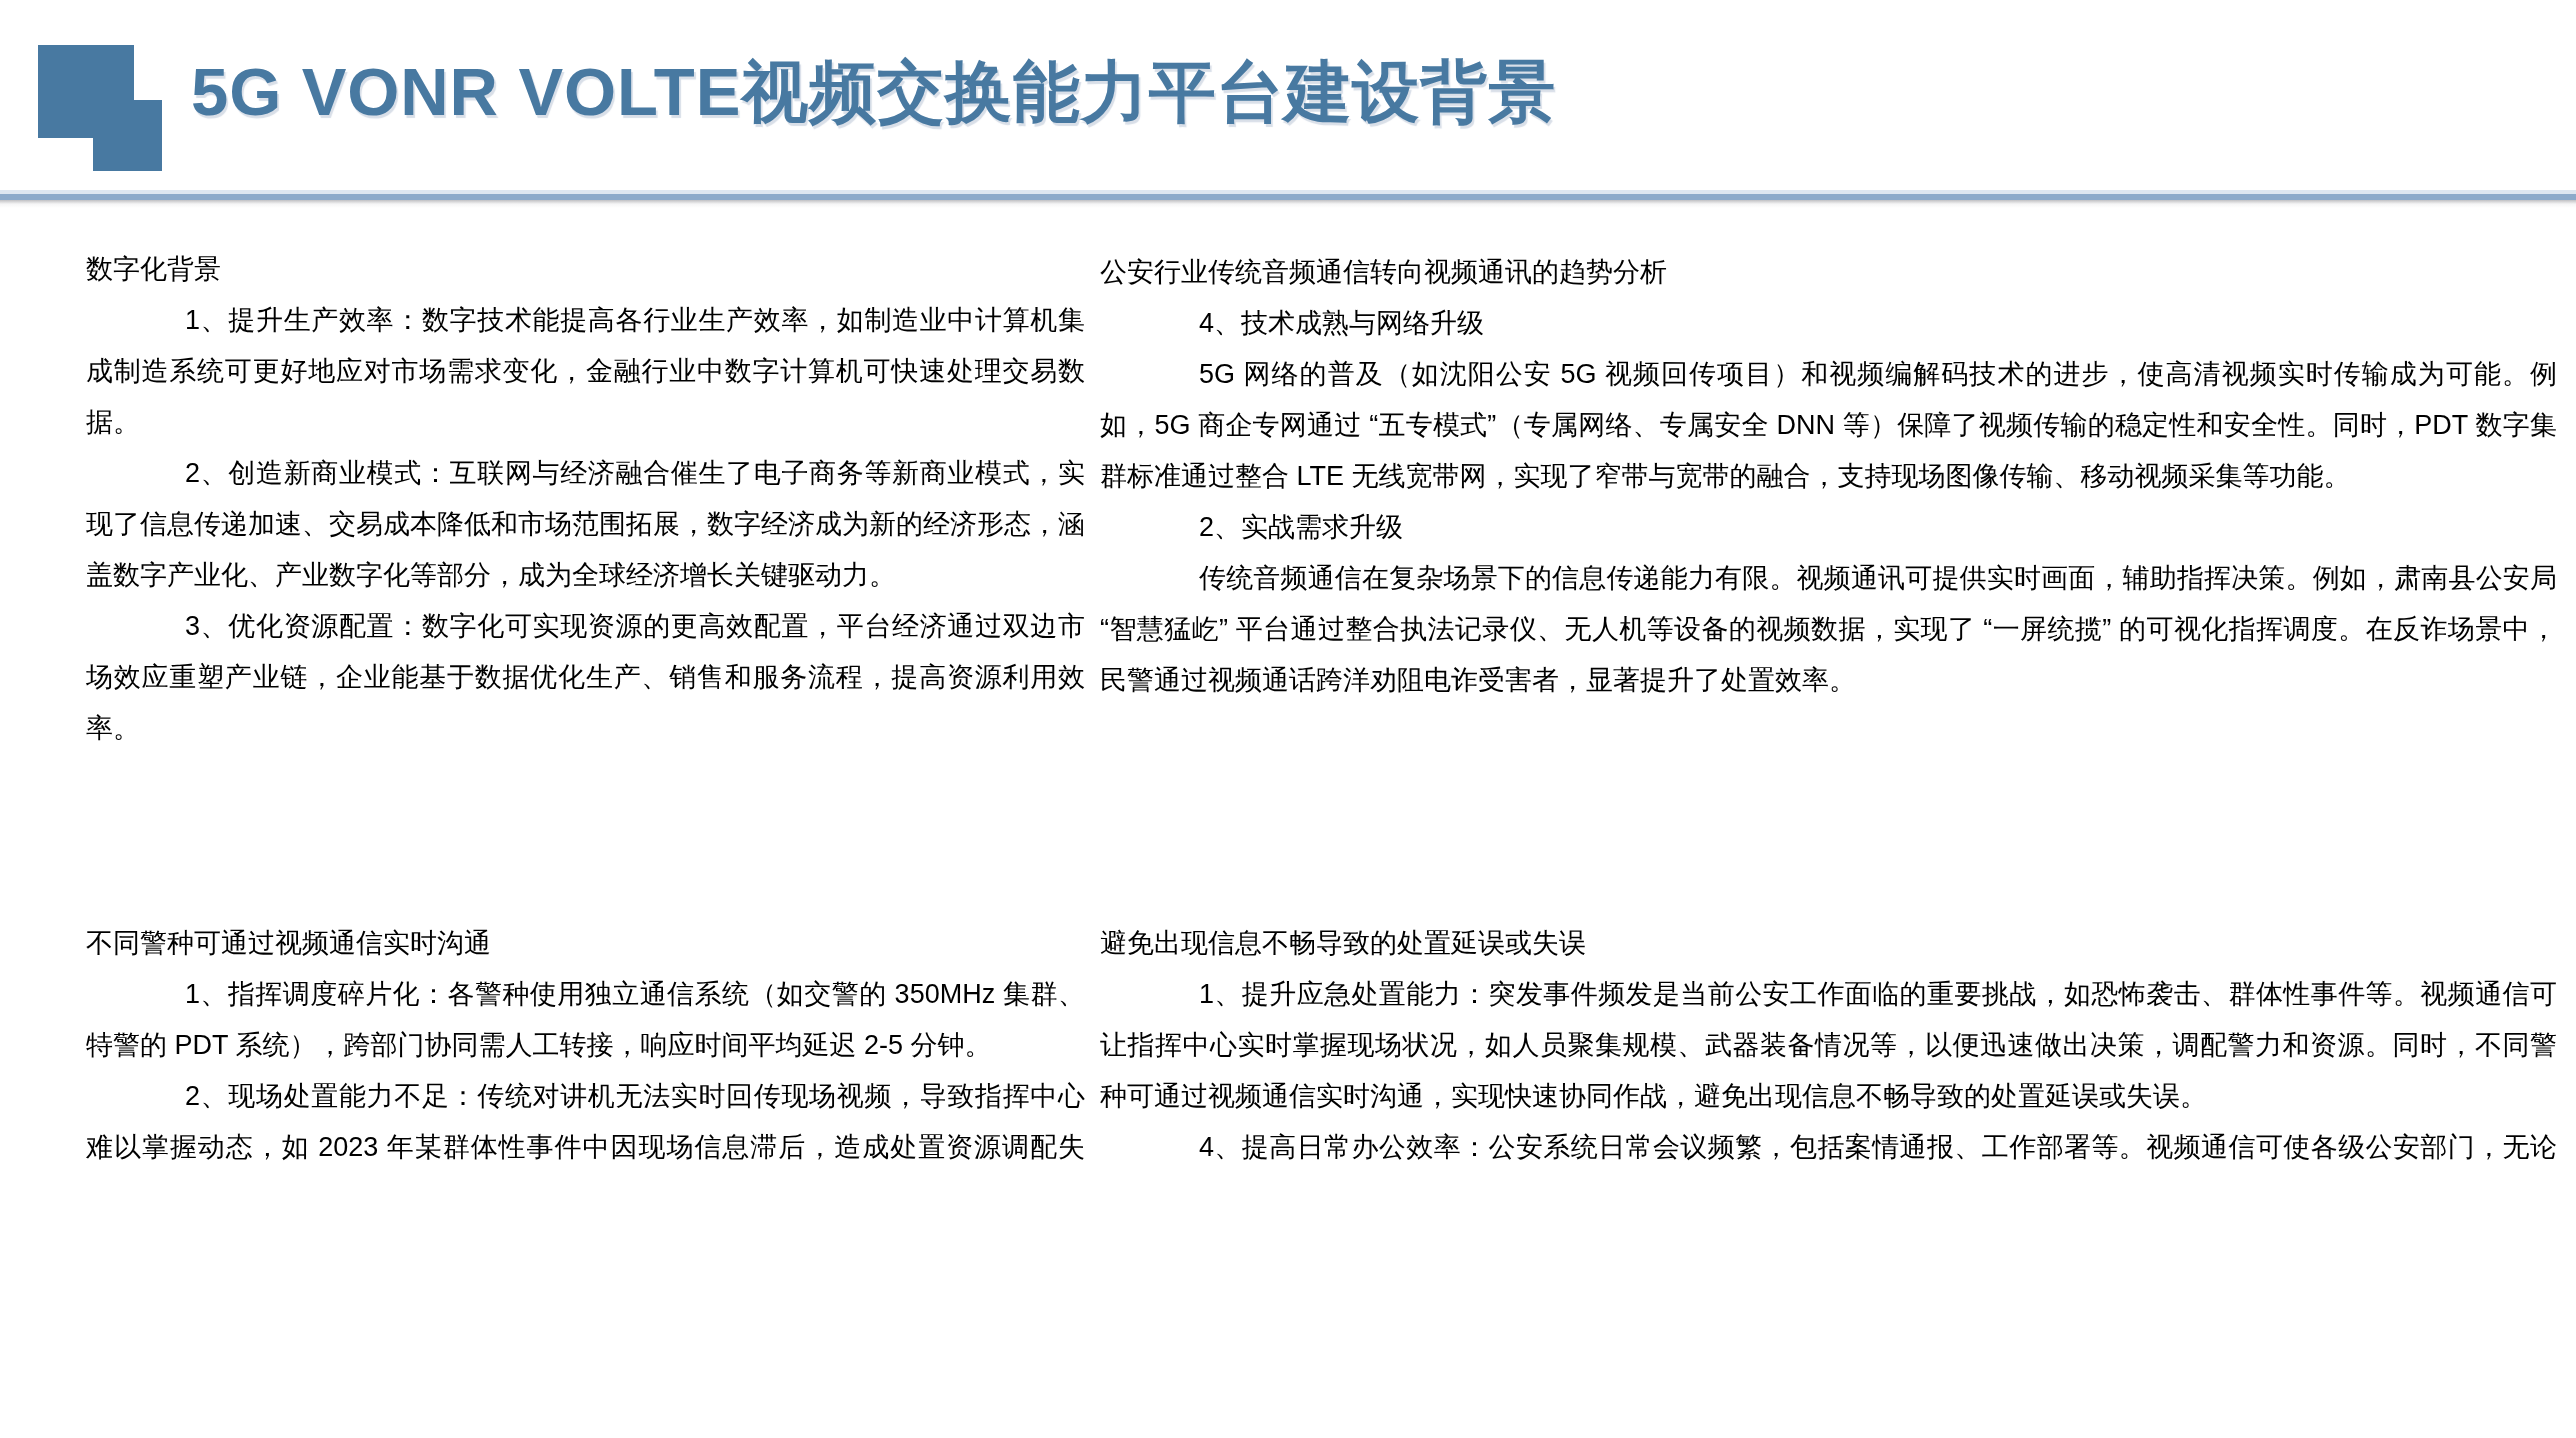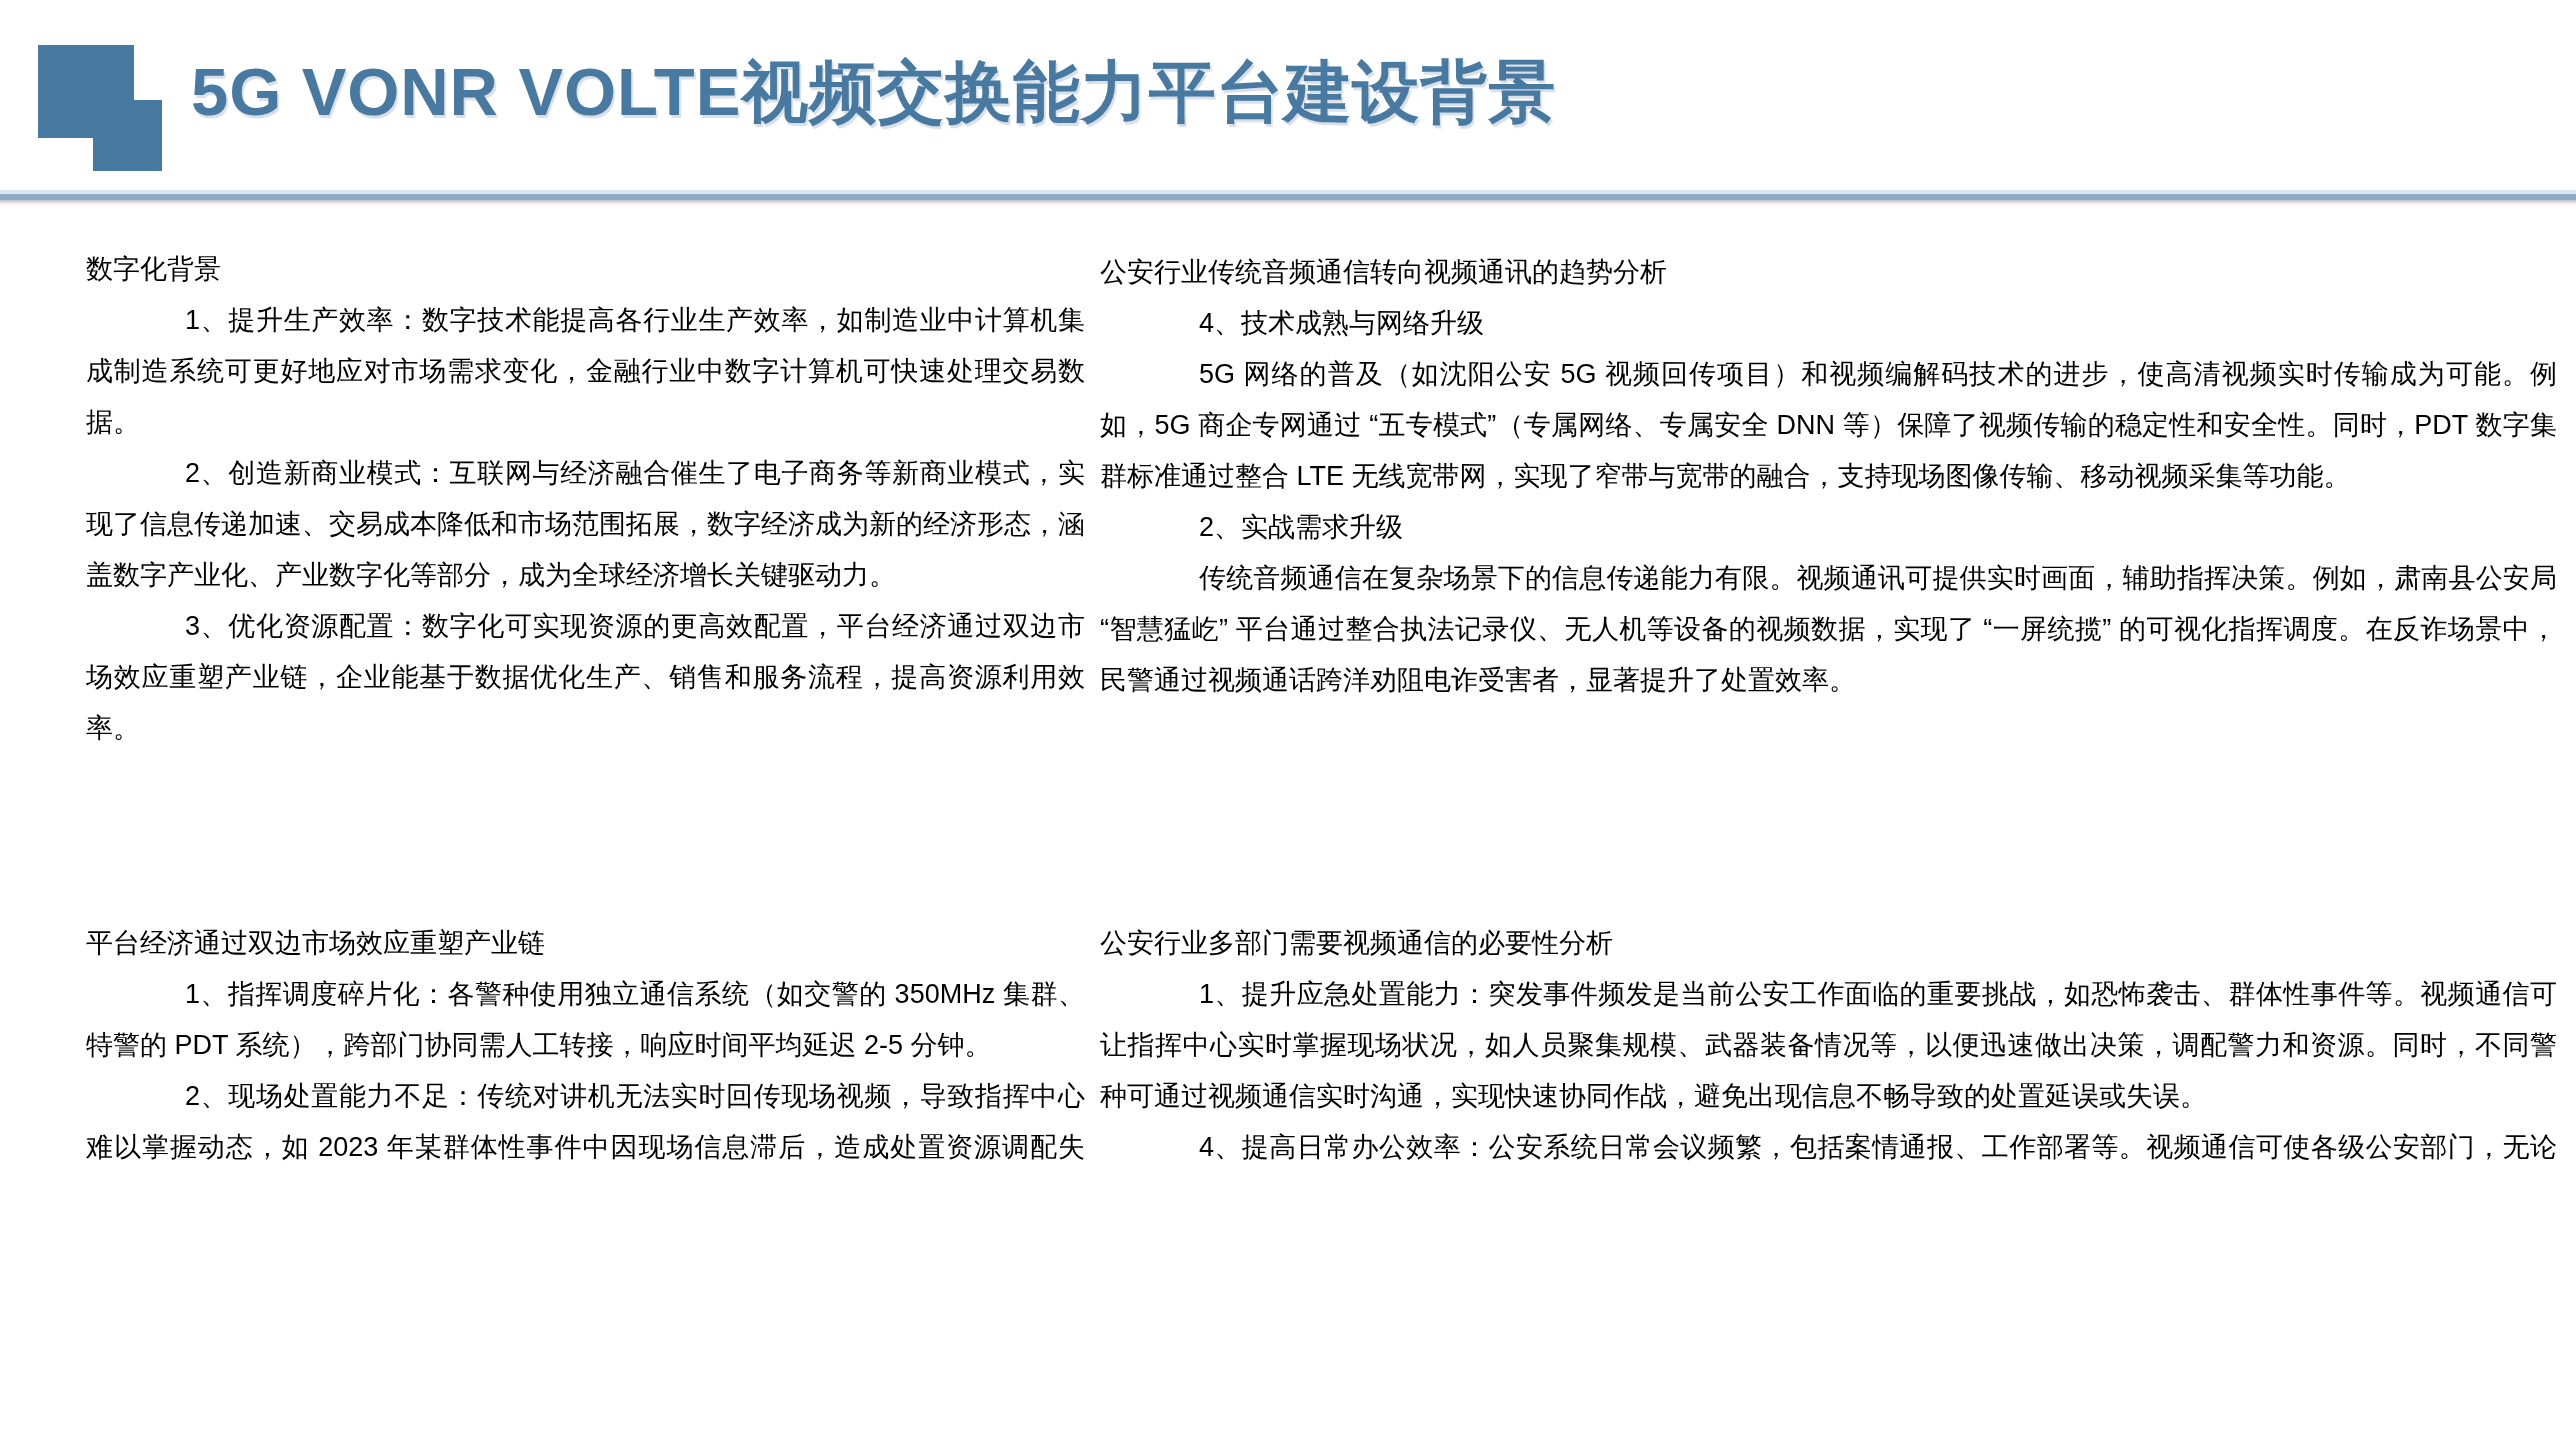--- a/index.html
+++ b/index.html
@@ -121,33 +121,33 @@
   </div>
 
   <div class="text-block block-1">
     <p class="block-heading">数字化背景</p>
     <p class="para">1、提升生产效率：数字技术能提高各行业生产效率，如制造业中计算机集成制造系统可更好地应对市场需求变化，金融行业中数字计算机可快速处理交易数据。</p>
     <p class="para">2、创造新商业模式：互联网与经济融合催生了电子商务等新商业模式，实现了信息传递加速、交易成本降低和市场范围拓展，数字经济成为新的经济形态，涵盖数字产业化、产业数字化等部分，成为全球经济增长关键驱动力。</p>
     <p class="para">3、优化资源配置：数字化可实现资源的更高效配置，平台经济通过双边市场效应重塑产业链，企业能基于数据优化生产、销售和服务流程，提高资源利用效率。</p>
   </div>
 
   <div class="text-block block-2">
-    <p class="block-heading">平台经济通过双边市场效应重塑产业链</p>
+    <p class="block-heading">不同警种可通过视频通信实时沟通</p>
     <p class="para">1、指挥调度碎片化：各警种使用独立通信系统（如交警的 350MHz 集群、特警的 PDT 系统），跨部门协同需人工转接，响应时间平均延迟 2-5 分钟。</p>
     <p class="para">2、现场处置能力不足：传统对讲机无法实时回传现场视频，导致指挥中心难以掌握动态，如 2023 年某群体性事件中因现场信息滞后，造成处置资源调配失误。</p>
   </div>
 
   <div class="text-block block-3">
     <p class="block-heading">公安行业传统音频通信转向视频通讯的趋势分析</p>
     <p class="para">4、技术成熟与网络升级</p>
     <p class="para">5G 网络的普及（如沈阳公安 5G 视频回传项目）和视频编解码技术的进步，使高清视频实时传输成为可能。例如，5G 商企专网通过 “五专模式”（专属网络、专属安全 DNN 等）保障了视频传输的稳定性和安全性。同时，PDT 数字集群标准通过整合 LTE 无线宽带网，实现了窄带与宽带的融合，支持现场图像传输、移动视频采集等功能。</p>
     <p class="para">2、实战需求升级</p>
     <p class="para">传统音频通信在复杂场景下的信息传递能力有限。视频通讯可提供实时画面，辅助指挥决策。例如，肃南县公安局 “智慧猛屹” 平台通过整合执法记录仪、无人机等设备的视频数据，实现了 “一屏统揽” 的可视化指挥调度。在反诈场景中，民警通过视频通话跨洋劝阻电诈受害者，显著提升了处置效率。</p>
   </div>
 
   <div class="text-block block-4">
-    <p class="block-heading">公安行业多部门需要视频通信的必要性分析</p>
+    <p class="block-heading">避免出现信息不畅导致的处置延误或失误</p>
     <p class="para">1、提升应急处置能力：突发事件频发是当前公安工作面临的重要挑战，如恐怖袭击、群体性事件等。视频通信可让指挥中心实时掌握现场状况，如人员聚集规模、武器装备情况等，以便迅速做出决策，调配警力和资源。同时，不同警种可通过视频通信实时沟通，实现快速协同作战，避免出现信息不畅导致的处置延误或失误。</p>
     <p class="para">4、提高日常办公效率：公安系统日常会议频繁，包括案情通报、工作部署等。视频通信可使各级公安部门，无论距离远近，都能快速参与会议，接收领导指示，缩短决策时间。例如，基层派出所可通过视频会议系统及时了解上级政策和工作要求，无需派人专程前往上级单位汇报或参会，节省了时间和人力成本。</p>
   </div>
 
 </div>
 
 
 </body></html>

